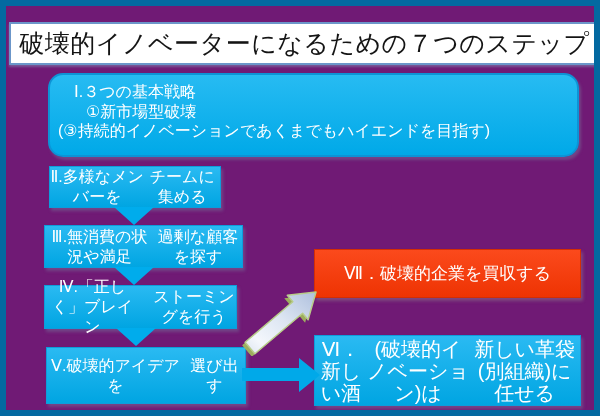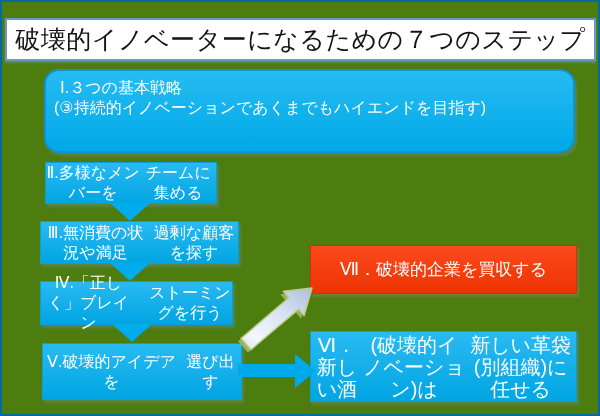--- a/index.html
+++ b/index.html
@@ -1,36 +1,36 @@
 <!DOCTYPE html>
 <html><head>
 <meta charset="utf-8">
 <style>
   html,body{margin:0;padding:0;background:#fff;}
   .slide{
-    position:relative;width:600px;height:416px;background:#4d7c0f;
-    border:2px solid #0369a1;box-sizing:border-box;overflow:hidden;
+    position:relative;width:600px;height:416px;background:#701a75;
+    border:6px solid #0369a1;box-sizing:border-box;overflow:hidden;
     font-family:"Liberation Sans","DejaVu Sans",sans-serif;
   }
   .title-box{
     position:absolute;left:3px;top:16px;width:591px;height:43px;
     box-sizing:border-box;border:2px solid #6b96c9;background:#ffffff;
     display:flex;align-items:center;justify-content:center;
     font-size:25px;letter-spacing:.5px;color:#141414;
     box-shadow:0 2px 2px rgba(130,160,190,.45);
   }
   .round-box{
     position:absolute;left:42px;top:67px;width:531px;height:84px;
     box-sizing:border-box;border:2px solid #0d93d6;border-radius:15px;
     background:linear-gradient(180deg,#27bbf2 0%,#00a9e8 100%);
     color:#fff;font-size:16px;line-height:19.5px;
     padding:7px 10px 0 8px;
     box-shadow:2px 3px 3px rgba(120,150,170,.35);
   }
-  .round-box .l1{margin-left:6px;}
+  .round-box .l1{margin-left:16px;}
   .round-box .l2,.round-box .l3{margin-left:28px;}
   .round-box .l4{margin-left:0;}
   .cyan-box{
     position:absolute;box-sizing:border-box;
     background:linear-gradient(180deg,#2abaf2 0%,#00a5e2 100%);
     border:1px solid #0e9ddb;color:#ffffff;
     display:flex;flex-direction:row;align-items:center;justify-content:center;
     text-align:center;font-size:16px;line-height:20px;
     box-shadow:2px 3px 3px rgba(120,150,170,.35);
   }
@@ -61,20 +61,21 @@
 <body>
 
 <div class="slide">
 
   <div class="title-box">
     <span>破壊的イノベーターになるための７つのステップ</span>
   </div>
 
   <div class="round-box">
     <div class="l1">Ⅰ.３つの基本戦略</div>
+    <div class="l2">①新市場型破壊</div>
     <div class="l4">(③持続的イノベーションであくまでもハイエンドを目指す)</div>
   </div>
 
   <div class="cyan-box box-2">
     <div>Ⅱ.多様なメンバーを</div>
     <div>チームに集める</div>
   </div>
 
   <div class="down-arrow da-1"></div>
 

